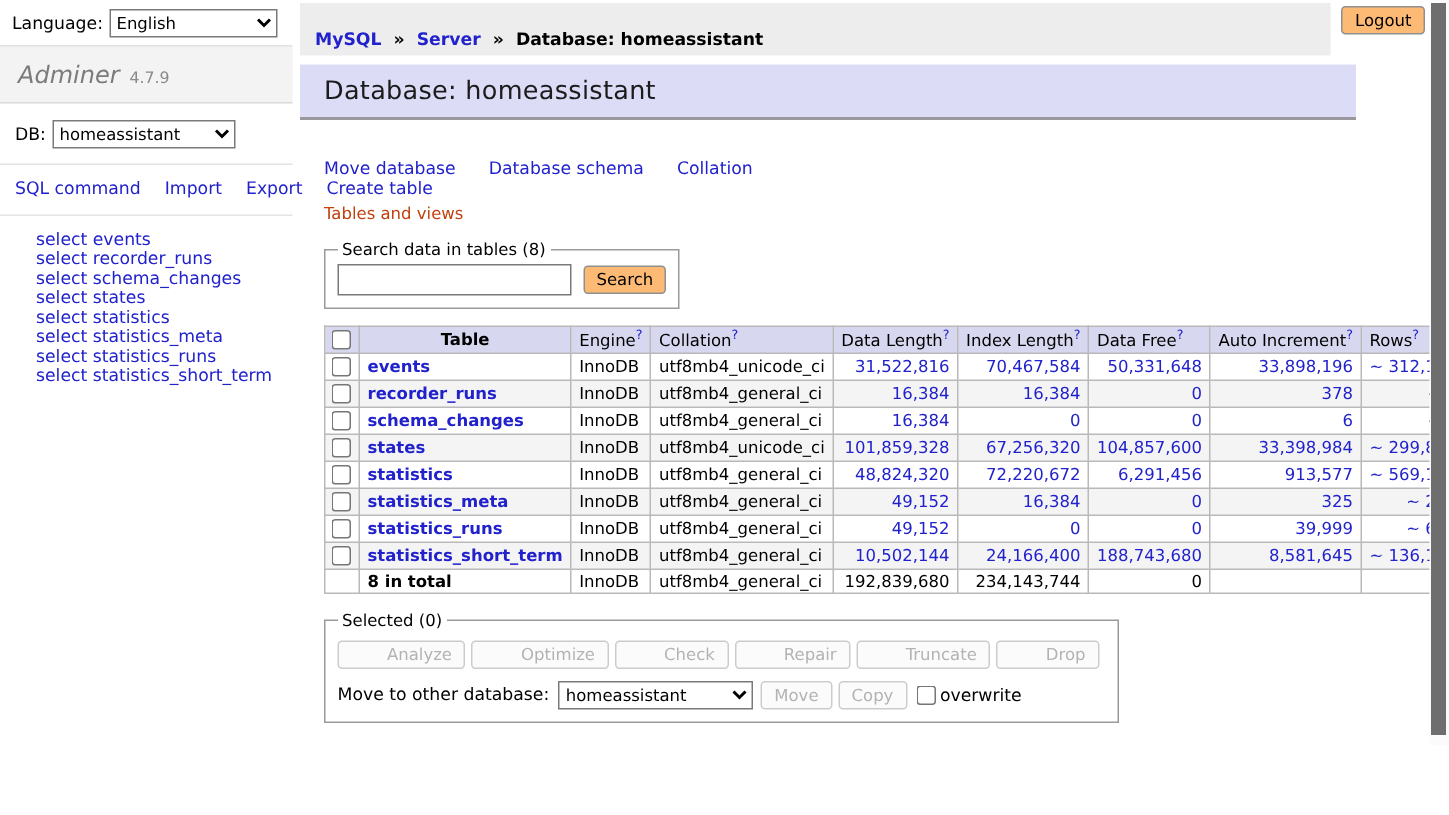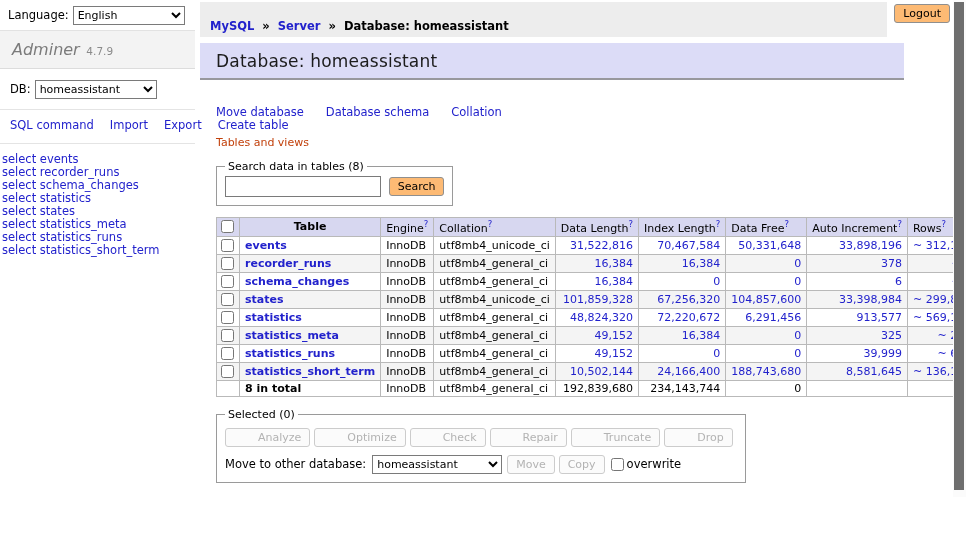--- a/index.html
+++ b/index.html
@@ -19,21 +19,21 @@
   .sidebar{position:absolute;left:0;top:0;width:195px;}
   .lang-row{padding:6px 0 5px 8px;white-space:nowrap;}
   .lang-row select{width:112px;margin-left:4px;}
   .brand{background:#f3f3f3;border-top:1px solid #e2e2e2;border-bottom:1px solid #dcdcdc;padding:9px 0 9px 12px;}
   .brand .app{font-style:italic;color:#7b7b7b;font-size:16px;}
   .brand .ver{color:#8a8a8a;font-size:10.5px;margin-left:3px;}
   .db-row{padding:11px 0 10px 10px;border-bottom:1px solid #e4e4e4;}
   .db-row select{width:122px;margin-left:4px;}
   .side-links{padding:7px 10px 9px;border-bottom:1px solid #e4e4e4;line-height:1.5;}
   .side-links a{margin-right:16px;white-space:nowrap;}
-  .side-tables{padding:9px 2px 6px;}
+  .side-tables{padding:9px 24px 6px;}
   .side-tables a{display:block;line-height:12.9px;white-space:nowrap;}
 
   
   .content{position:absolute;left:200px;top:0;width:704px;}
   .breadcrumb{margin-top:2px;width:687px;box-sizing:border-box;background:var(--crumb-bg);padding:17px 10px 4px;font-size:11.5px;font-weight:bold;}
   .breadcrumb .sep{color:#000;margin:0 4px;}
   .logout-wrap{position:absolute;right:16px;top:4px;}
   h2.title{margin:6px 0 0;background:var(--title-bg);border-bottom:2px solid #98989d;
            padding:8px 16px 7px;font-size:17px;font-weight:400;color:#1c1c1c;letter-spacing:.2px;}
   .page-links{margin:25px 0 0 16px;}
@@ -88,22 +88,22 @@
       <span class="ver">4.7.9</span>
     </div>
     <div class="db-row">
       <span>DB:</span><select id="db-select"><option>homeassistant</option></select>
     </div>
     <div class="side-links" id="side-links"><a>SQL command</a><a>Import</a><a>Export</a><a>Create table</a></div>
     <div class="side-tables" id="side-tables">
         <a>select events</a>
         <a>select recorder_runs</a>
         <a>select schema_changes</a>
+        <a>select states</a>
         <a>select statistics</a>
-        <a>select states</a>
         <a>select statistics_meta</a>
         <a>select statistics_runs</a>
         <a>select statistics_short_term</a>
       </div>
   </div>
 
   <div class="content">
     <div class="breadcrumb" id="breadcrumb"><a>MySQL</a><span class="sep"> » </span><a>Server</a><span class="sep"> » </span><span>Database: homeassistant</span></div>
     <h2 class="title">Database: homeassistant</h2>
     <div class="page-links" id="page-links"><a>Move database</a><a>Database schema</a><a>Collation</a></div>

